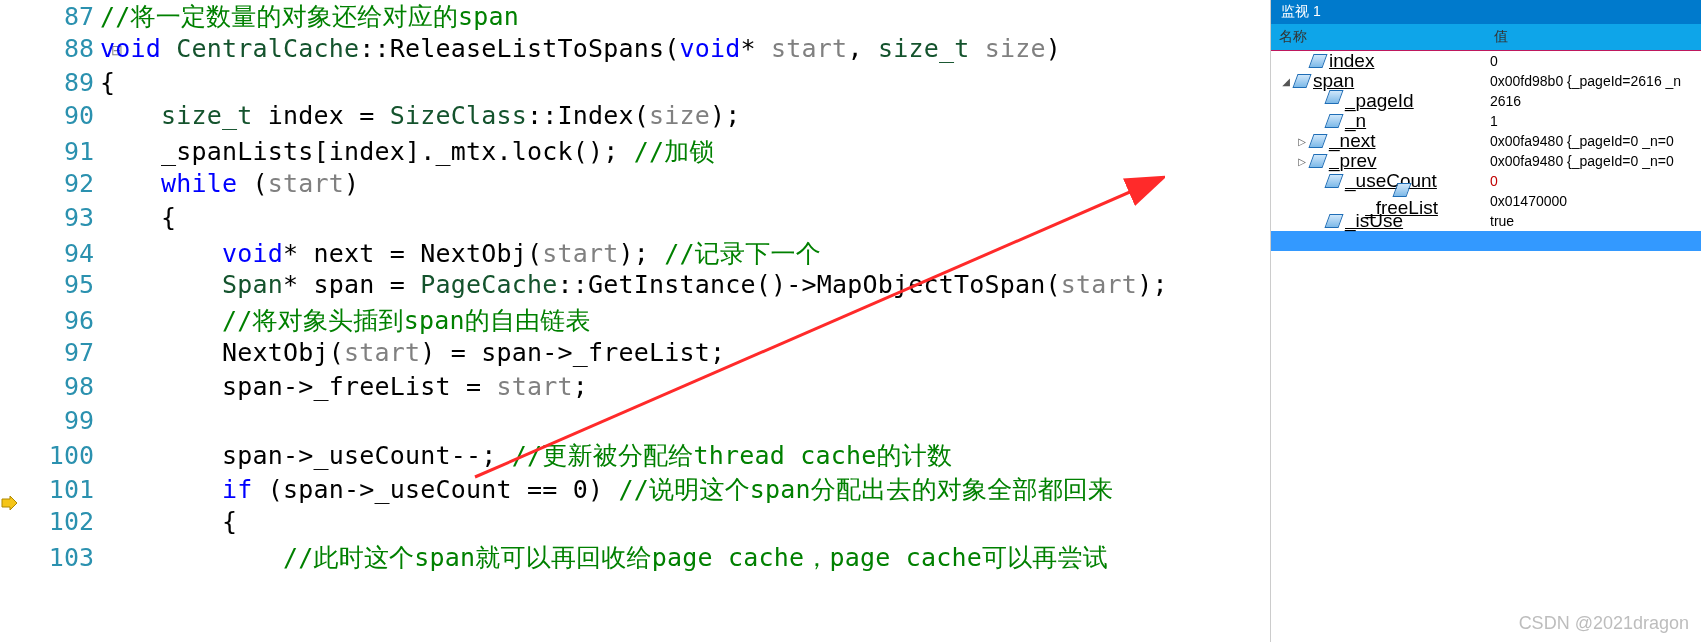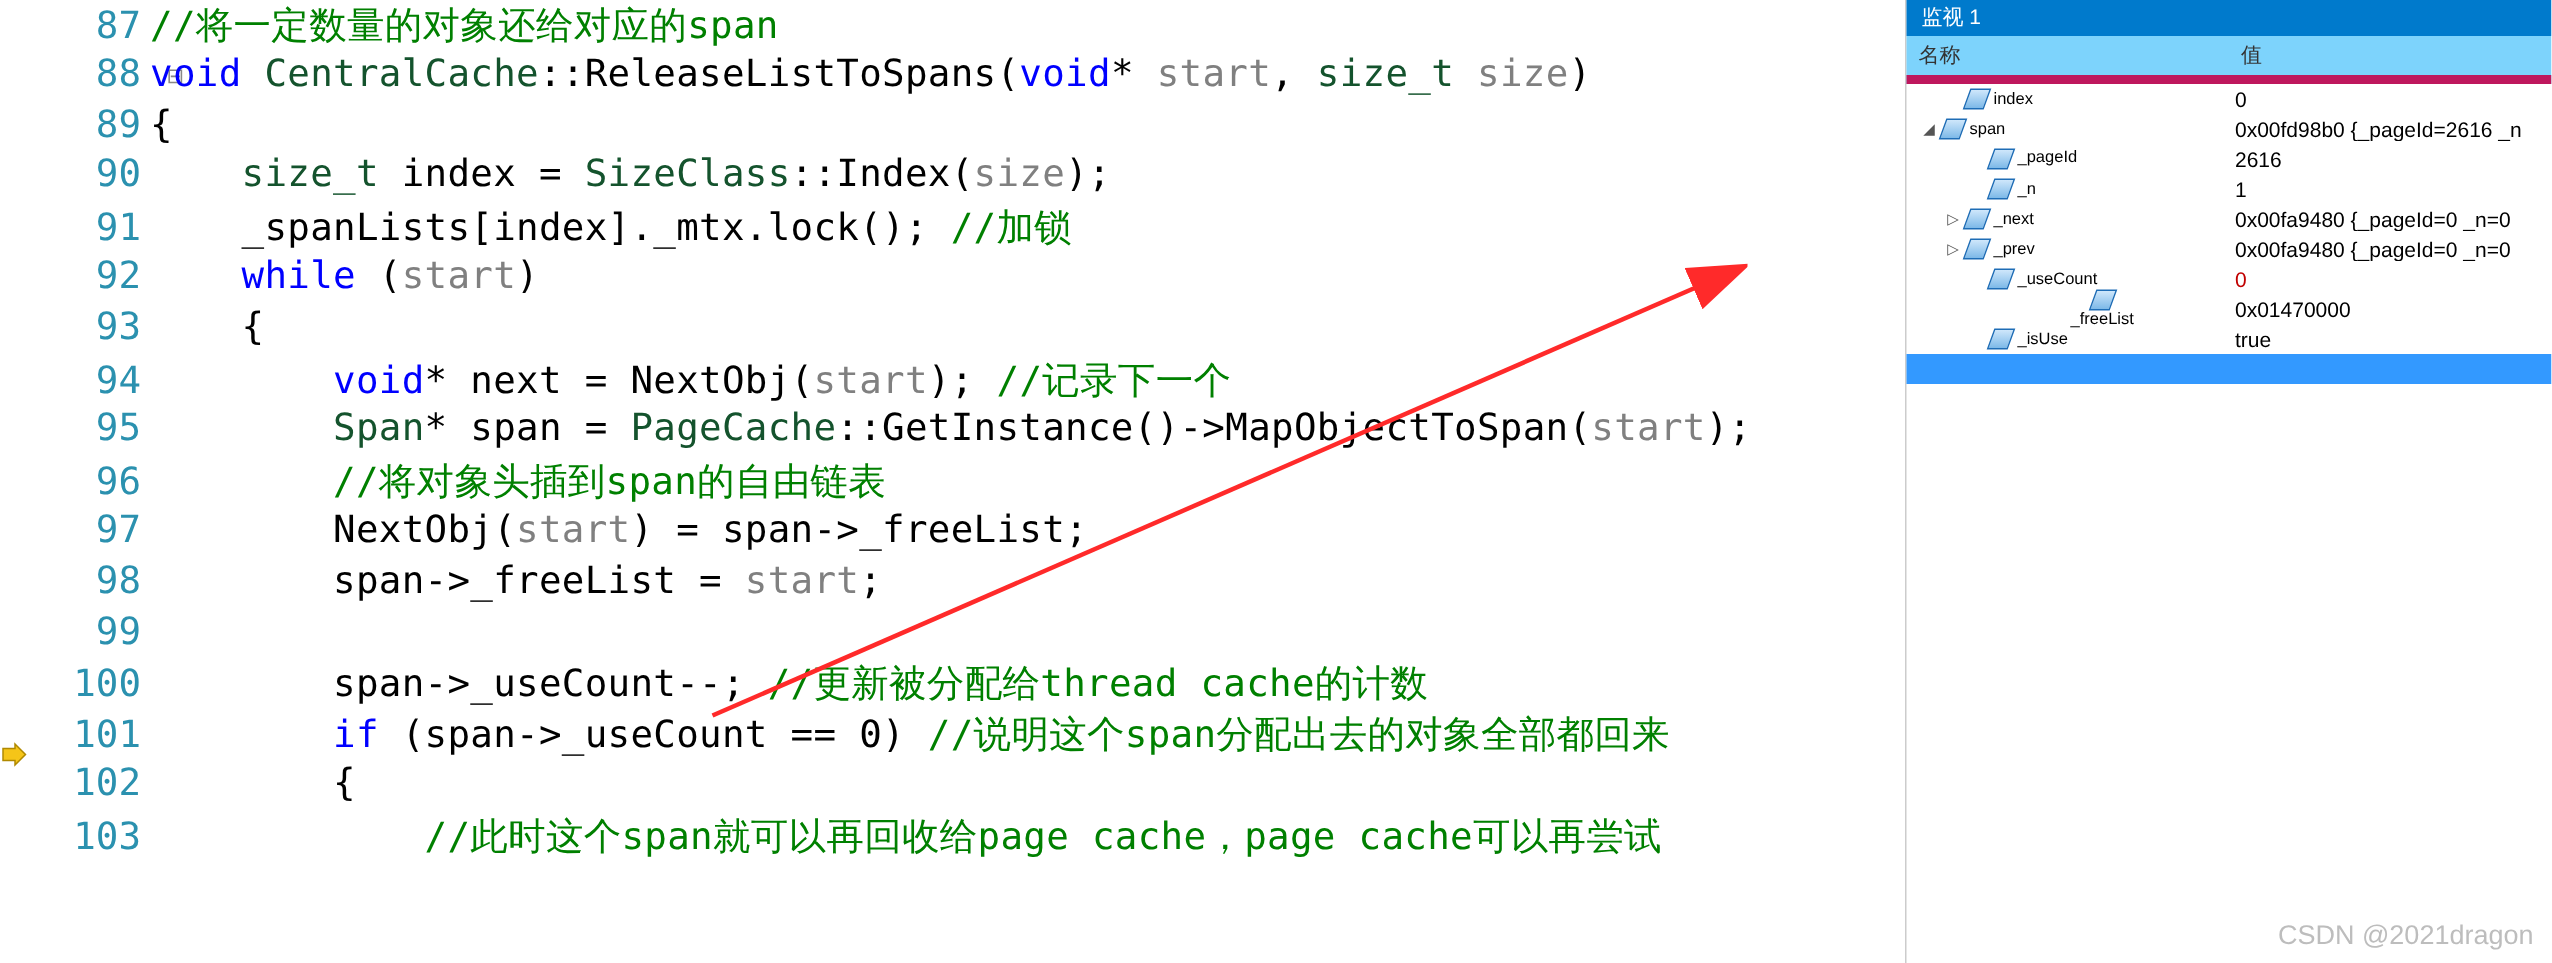--- a/index.html
+++ b/index.html
@@ -14,29 +14,29 @@
   .lineno { width: 68px; text-align: right; color: #2b91af; font-size: 25px; padding-right: 6px; }
   .code { font-size: 25px; letter-spacing: 0.2px; }
   .c-keyword   { color: #0000ff; margin-top: 44px; }
   .c-type      { color: #14532d; text-align: center; }
   .c-comment   { color: #008000; margin-top: 16px; }
   .c-param     { color: #808080; }
   .c-plain     { color: #000000; }
   .arrow { position: absolute; z-index: 5; pointer-events: none; }
   .watch { width: 431px; border-left: 1px solid #ccc; background: #fff; display: flex; flex-direction: column; font-size: 15px; font-family: "Microsoft YaHei", sans-serif; }
   .watch-title { background: #007acc; color: #fff; padding: 3px 10px; font-size: 14px; }
-  .watch-header { display: flex; border-bottom: 6px solid #be185d; background: #7dd3fc; color:#333; }
+  .watch-header { display: flex; border-bottom: 1px solid #be185d; background: #0ea5e9; color:#333; }
   .watch-header .col { padding: 4px 8px; font-size: 14px; }
   .watch-body .row { display: flex; align-items: center; height: 20px; padding: 0 0 0 4px; }
   .row.selected { background: #3399ff; color: #fff; }
   .tri { width: 10px; display:inline-block; font-size: 10px; color: #555; text-align:center; }
   .row.selected .tri { color: #fff; }
   .var-icon { width: 14px; height: 14px; margin: 0 4px; position: relative; }
   .var-icon::before { content:""; position:absolute; width:12px; height:12px; border:1px solid #1e6db6; background: linear-gradient(#cfe7fb,#7db9e8); transform: skewX(-20deg); }
-  .row .name { font-size: 11px; }
+  .row .name { font-size: 19px; text-decoration: underline; }
   .row .value { font-size: 14px; }
   .col-name { width: 215px; }
   .col-value { flex: 1; white-space: nowrap; overflow: hidden; text-overflow: clip; }
   .red { color: #c00000; }
   .watermark { position: absolute; right: 12px; bottom: 8px; color: #bdbdbd; font-size: 18px; font-family: sans-serif; z-index: 20; }
 </style>
 </head>
 <body>
 
 <div class="container">

